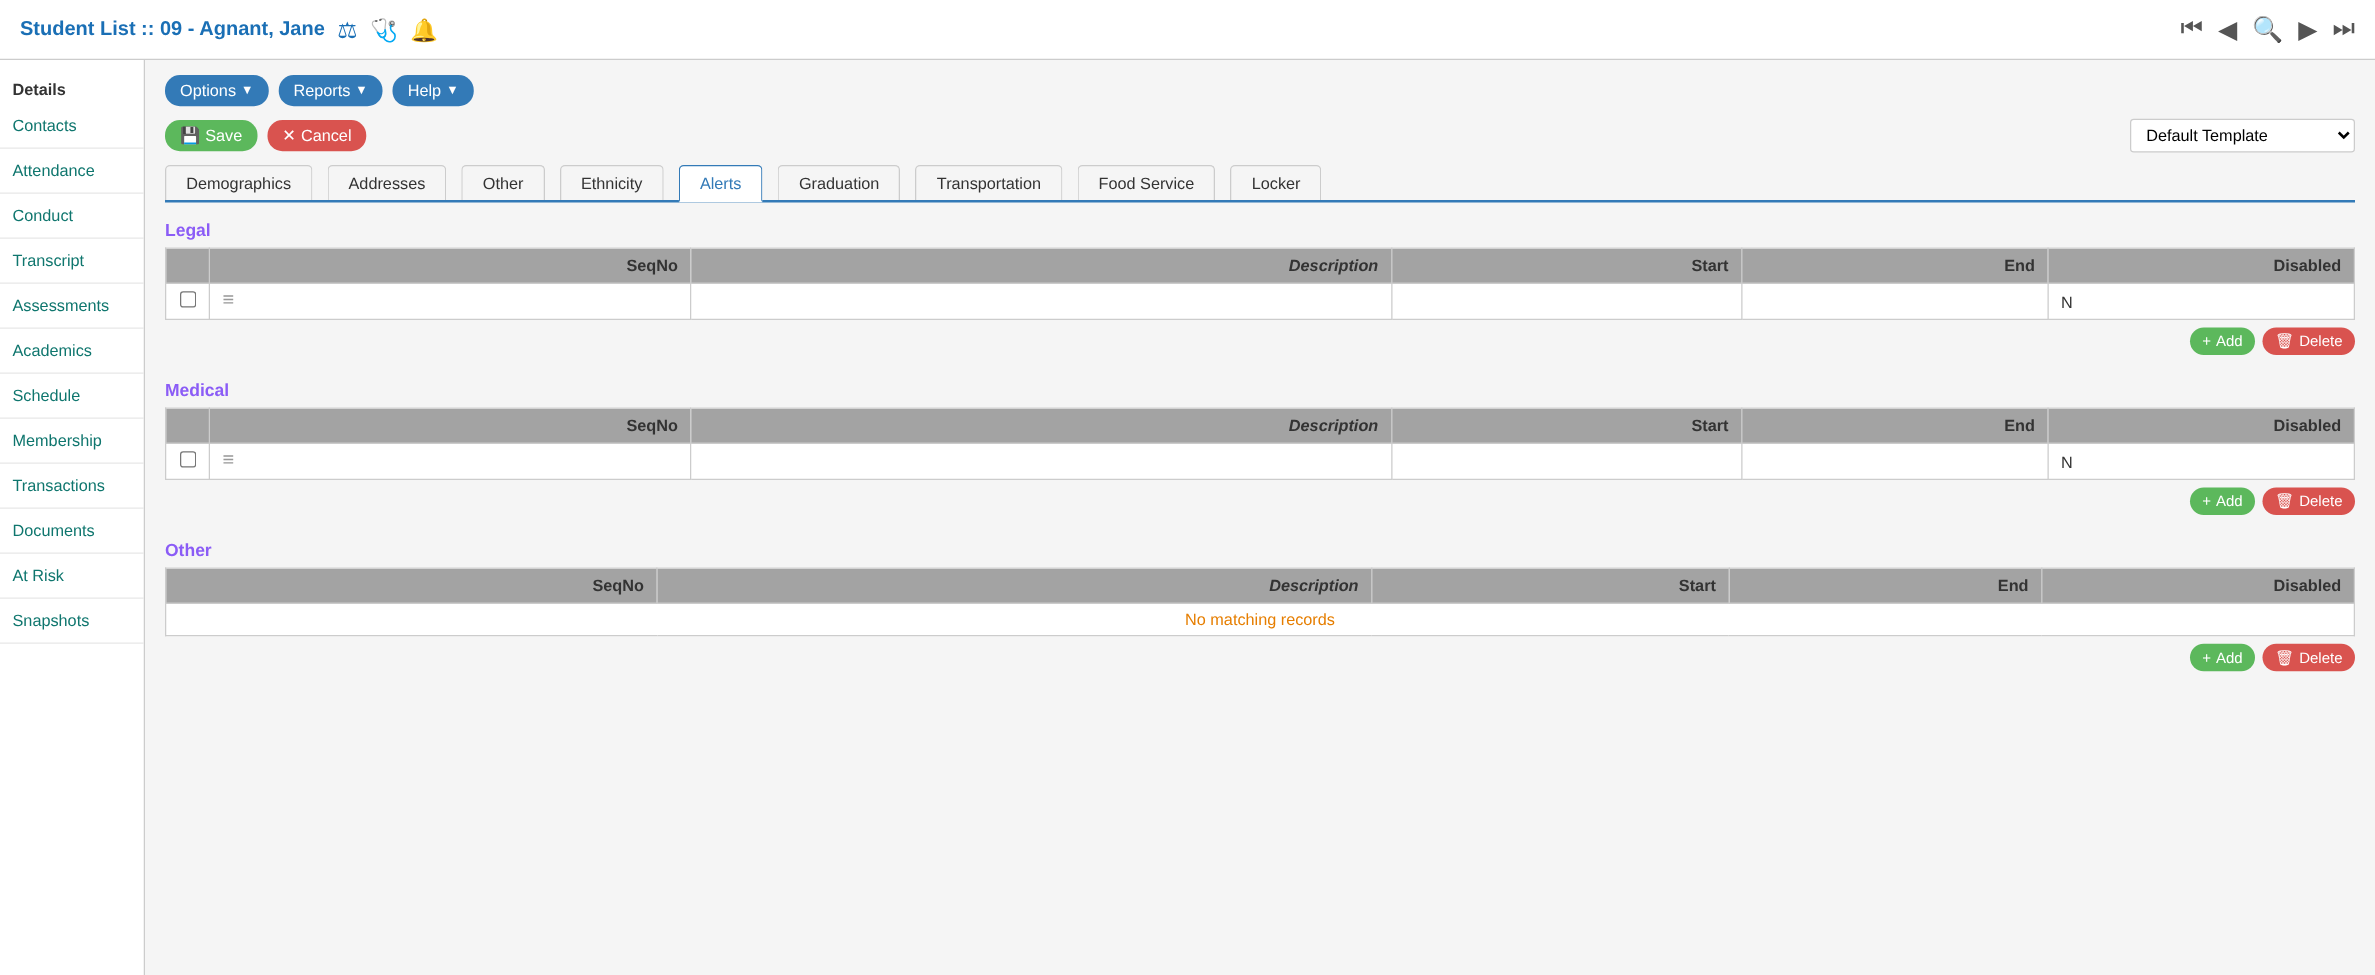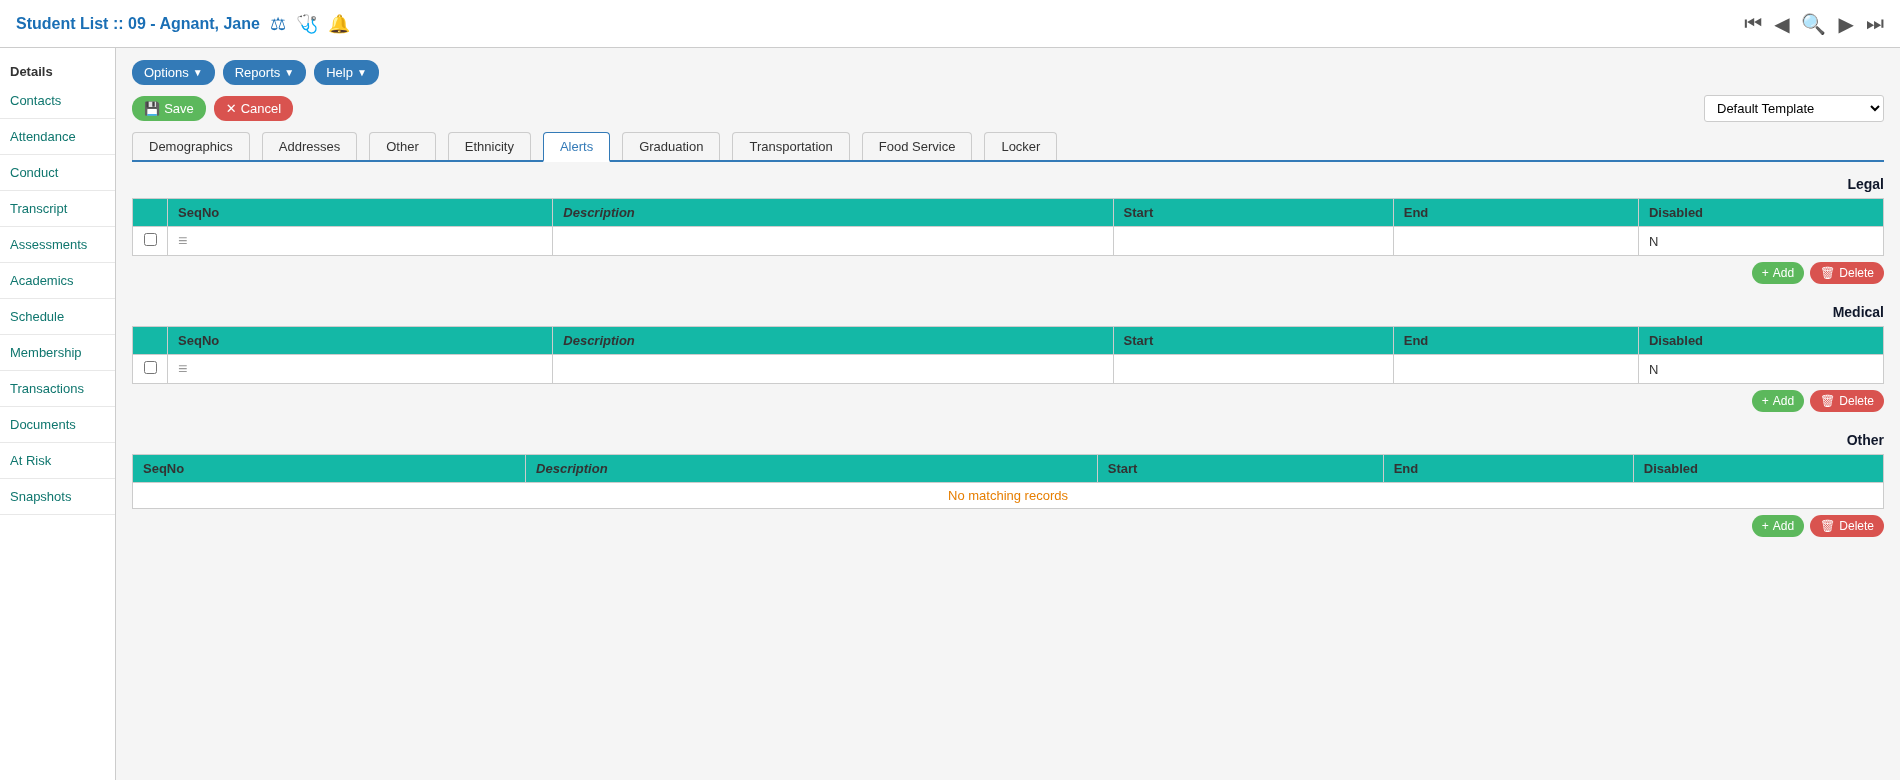--- a/index.html
+++ b/index.html
@@ -158,37 +158,36 @@
     }
 
     
     .section {
       margin-bottom: 20px;
     }
     .section-title {
       font-weight: bold;
       font-size: 14px;
       margin-bottom: 6px;
-      color: #0f172a;
-      text-align: right;
+      color: #8b5cf6;
     }
 
     
     .data-table {
       width: 100%;
       border-collapse: collapse;
       background: #fff;
       font-size: 13px;
       margin-bottom: 6px;
     }
     .data-table th {
-      background: #14b8a6;
+      background: #a3a3a3;
       border: 1px solid #ccc;
       padding: 6px 10px;
-      text-align: left;
+      text-align: right;
       font-weight: bold;
     }
     .data-table td {
       border: 1px solid #ccc;
       padding: 5px 10px;
       background: #fff;
     }
 
     .col-check { width: 30px; text-align: center; }
     .col-seqno { width: 22%; }

